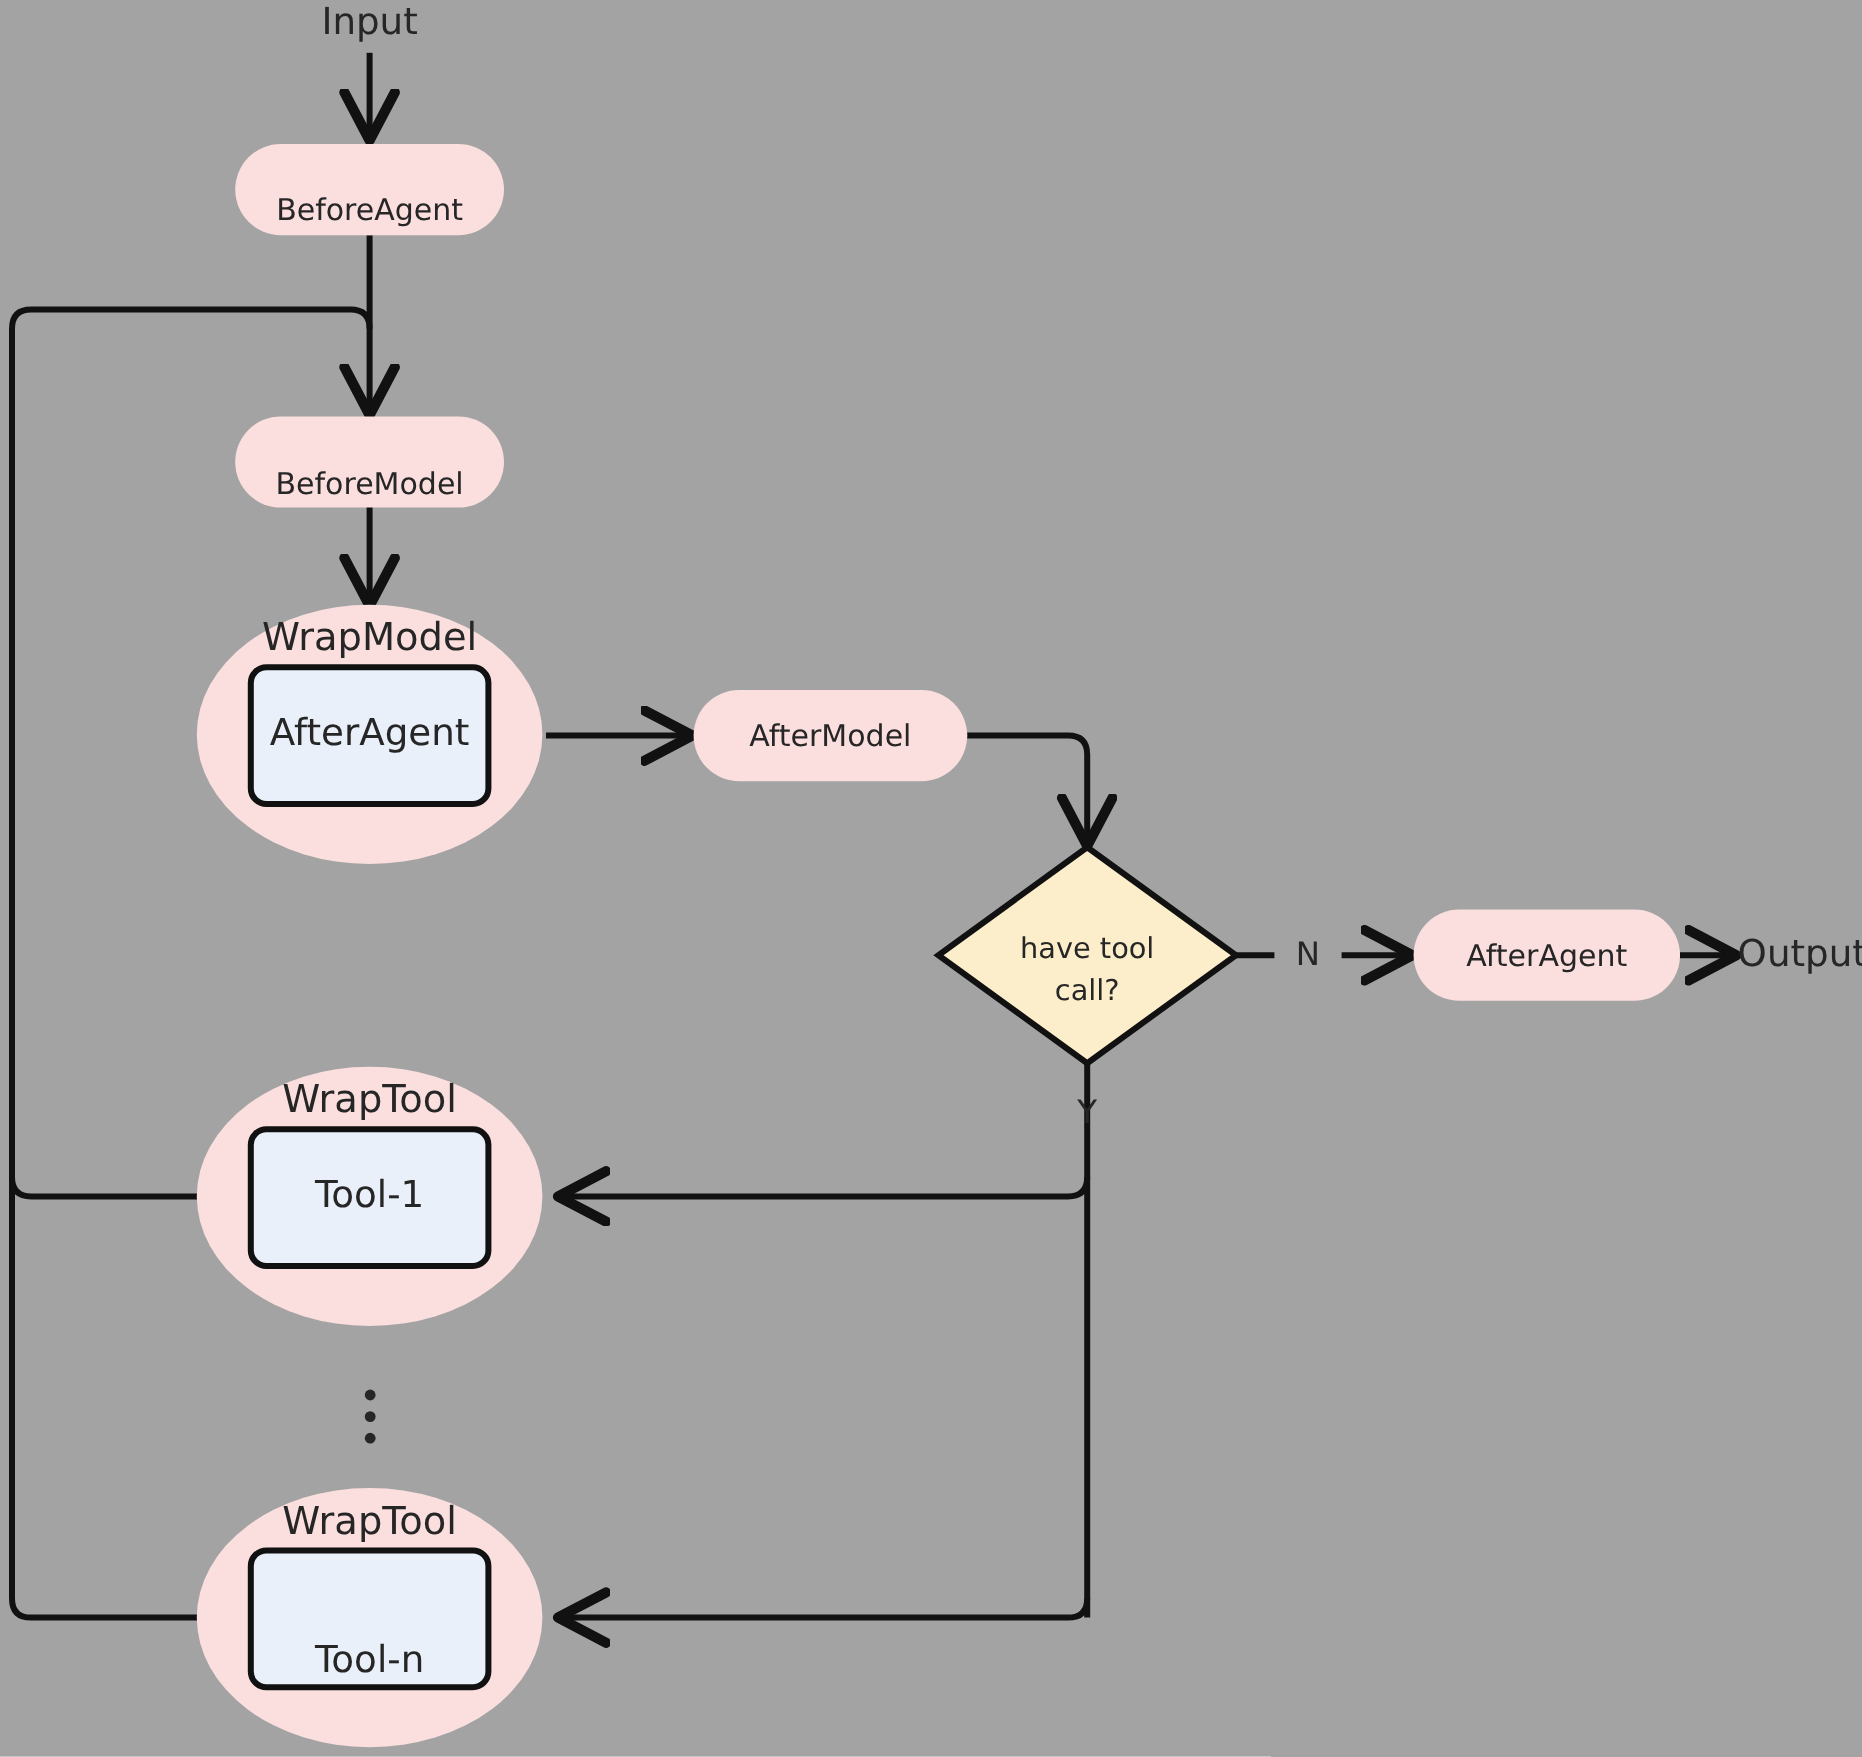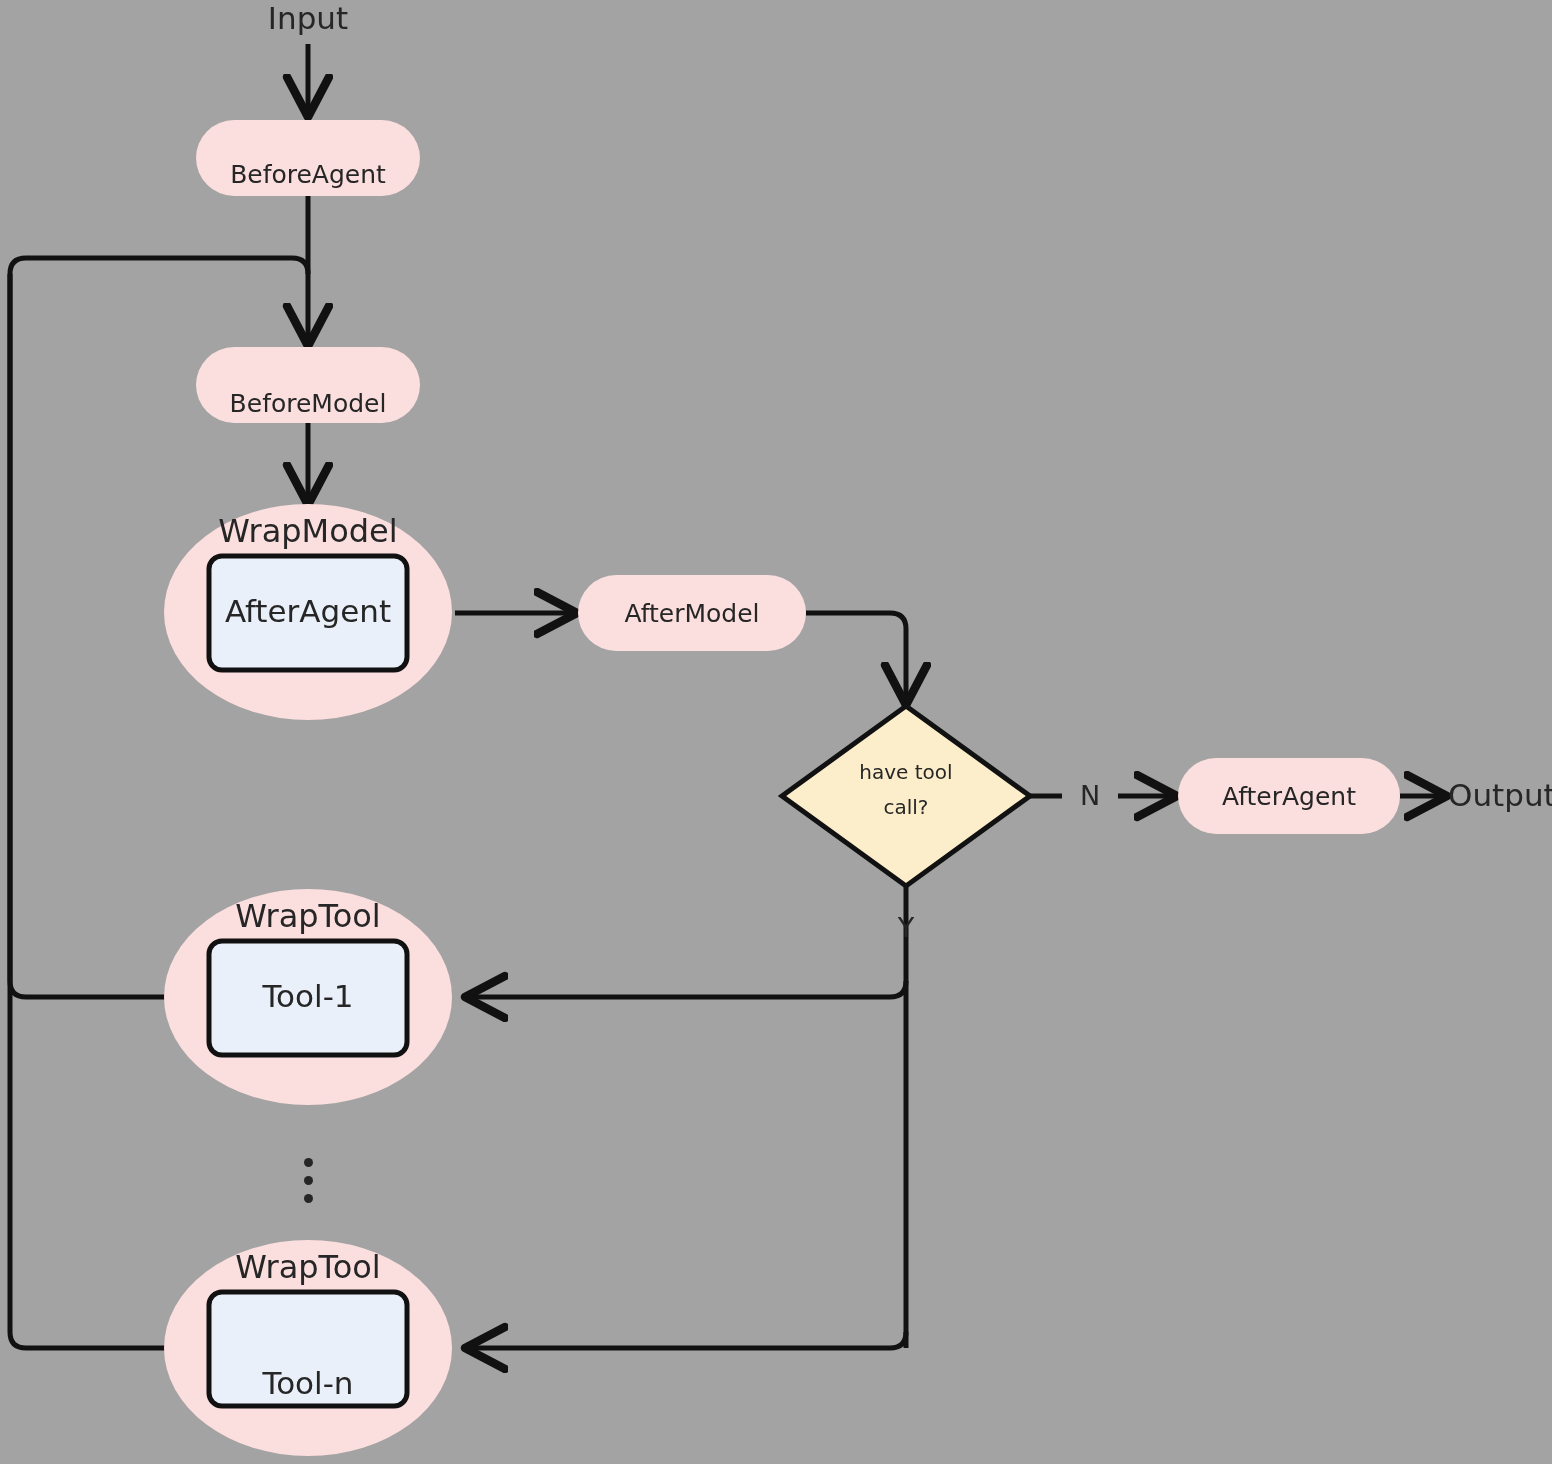--- a/index.html
+++ b/index.html
@@ -56,21 +56,21 @@
     font-family: "DejaVu Sans", "Liberation Sans", sans-serif;
     white-space: pre;
     text-align: center;
     line-height: 1.22;
     user-select: none;
   }
   .t-io        { font-size: 31px; }
   .t-pill      { font-size: 25px; }
   .t-wrap      { font-size: 32px; text-align: center; }
   .t-inner     { font-size: 31px; }
-  .t-diamond   { font-size: 20px; }
+  .t-diamond   { font-size: 24px; margin-top: 16px; }
   .t-branch    { font-size: 27px; }
   .dots {
     position: absolute;
     display: flex;
     flex-direction: column;
     align-items: center;
     justify-content: space-between;
   }
   .dots i {
     display: block;

